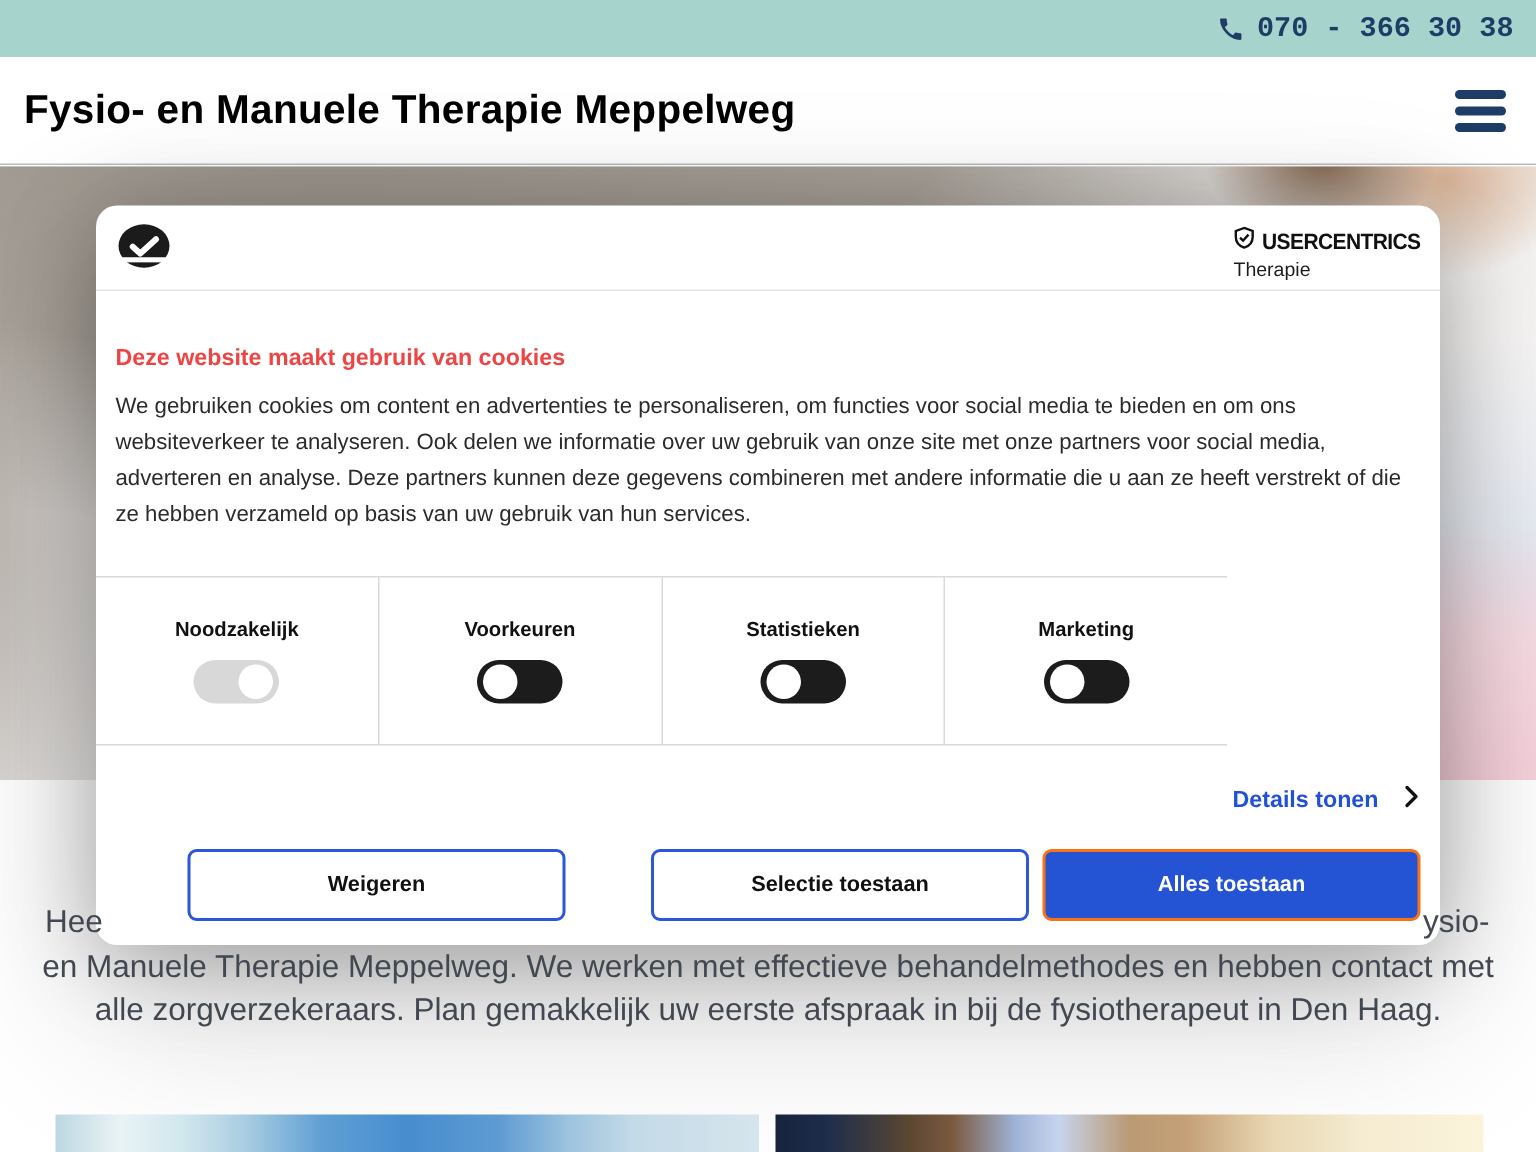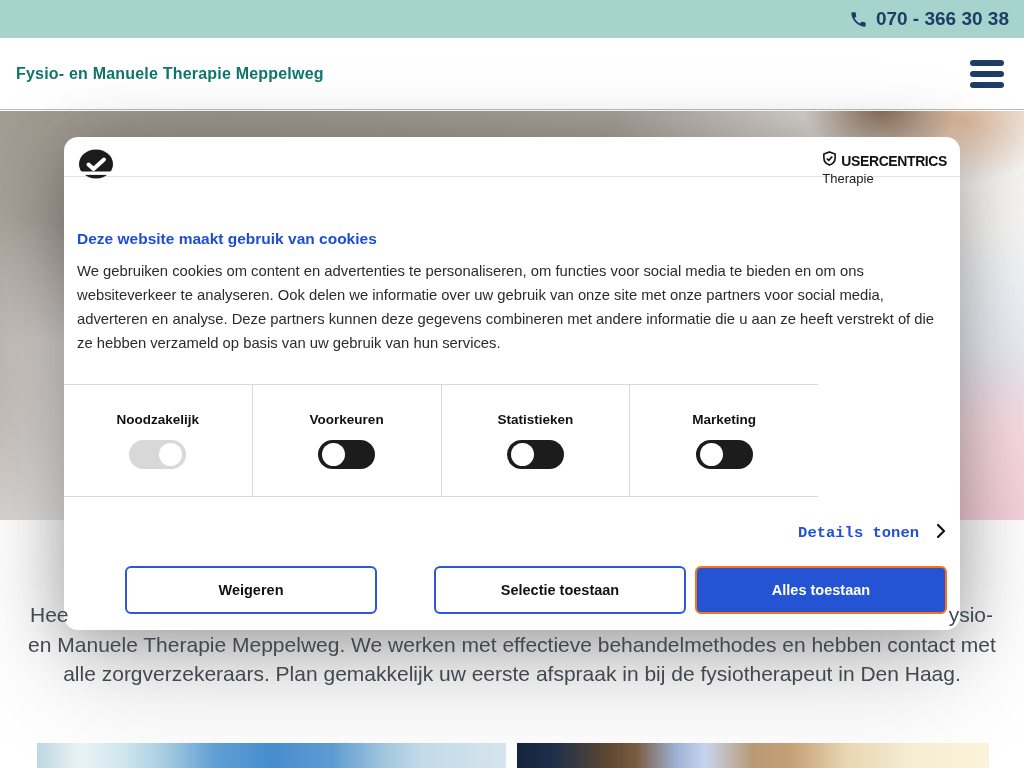--- a/index.html
+++ b/index.html
@@ -1,71 +1,71 @@
 <!DOCTYPE html>
 <html><head>
 <meta charset="utf-8">
 <style>
   html,body{margin:0;padding:0;background:#888;}
   #canvas{position:relative;width:1024px;height:768px;overflow:hidden;background:#ffffff;
     font-family:"Liberation Sans", sans-serif;}
 
   
   .topbar{position:absolute;left:0;top:0;width:1024px;height:38px;background:#a6d3cb;
-    display:flex;align-items:center;justify-content:flex-end;padding-right:15px;box-sizing:border-box;}
+    display:flex;align-items:center;justify-content:flex-end;padding-right:15px;box-sizing:border-box;font-family:Liberation Mono, monospace;}
   .phone{display:flex;align-items:center;gap:8px;color:#1d3d66;font-size:19px;font-weight:700;cursor:pointer;}
   .phone svg{display:block;}
 
   
   .header{position:absolute;left:0;top:38px;width:1024px;height:72px;background:#ffffff;
     border-bottom:1px solid #bcbcbc;display:flex;align-items:center;justify-content:space-between;
     padding:0 16px;box-sizing:border-box;}
-  .site-title{color:#0f766e;font-size:16px;font-weight:600;letter-spacing:.2px;cursor:pointer;}
+  .site-title{color:#000000;font-size:27px;font-weight:600;letter-spacing:.2px;cursor:pointer;}
   .burger{display:flex;flex-direction:column;gap:5px;cursor:pointer;padding:4px;}
   .burger span{display:block;width:34px;height:6px;border-radius:3px;background:#1d3d66;}
 
   
   .hero{position:absolute;left:0;top:111px;width:1024px;height:409px;
     background:
       radial-gradient(420px 240px at 94% 102%, #f6cdd8 0%, #f8dce4 45%, rgba(248,220,228,0) 75%),
       radial-gradient(320px 260px at 100% 72%, #e0e6f1 0%, rgba(224,230,241,0) 70%),
       radial-gradient(120px 95px at 86% -2%, #7d5f47 0%, rgba(125,95,71,0) 65%),
       radial-gradient(150px 110px at 94% 2%, #d8b295 0%, rgba(216,178,149,0) 60%),
       radial-gradient(1000px 380px at 22% -6%, #9b948b 0%, #a8a199 40%, rgba(168,161,153,0) 70%),
       radial-gradient(260px 500px at -5% 60%, #aba39c 0%, rgba(171,163,156,0) 72%),
       linear-gradient(180deg,#f2f0ee 0%,#fbfafa 45%,#ffffff 100%);}
 
   
   .dialog{position:absolute;left:64px;top:137px;width:896px;height:493px;background:#fff;
     border-radius:14px;box-shadow:0 10px 60px rgba(0,0,0,.28), 0 40px 120px rgba(0,0,0,.18);
     box-sizing:border-box;color:#1a1a1a;}
-  .dlg-head{position:absolute;left:0;top:0;width:100%;height:40px;border-bottom:1px solid #e5e5e5;box-sizing:border-box;}
+  .dlg-head{position:absolute;left:0;top:0;width:100%;height:57px;border-bottom:1px solid #e5e5e5;box-sizing:border-box;}
   .cb-logo{position:absolute;left:13px;top:11px;}
   .uc-logo{position:absolute;right:13px;top:14px;text-align:left;}
   .uc-row{display:flex;align-items:center;gap:4px;}
   .uc-name{font-size:14px;font-weight:800;letter-spacing:-0.4px;color:#111;transform:scaleY(1.05);}
   .uc-sub{font-size:13px;color:#1c1c1c;margin-top:1px;}
 
-  .dlg-title{position:absolute;left:13px;top:93px;font-size:15.5px;font-weight:700;color:#1d4ed8;}
+  .dlg-title{position:absolute;left:13px;top:93px;font-size:15.5px;font-weight:700;color:#ef4444;}
   .dlg-desc{position:absolute;left:13px;top:122px;width:868px;font-size:14.8px;line-height:24px;color:#2b2b2b;}
 
   .cats{position:absolute;left:0;top:247px;width:754px;height:113px;
     border-top:1px solid #d9d9d9;border-bottom:1px solid #d9d9d9;display:flex;box-sizing:border-box;}
   .cat{flex:1;display:flex;flex-direction:column;align-items:center;border-right:1px solid #d9d9d9;}
   .cat:last-child{border-right:none;}
   .cat-label{margin-top:27px;font-size:13.5px;font-weight:700;color:#111;}
   .toggle{margin-top:13px;width:57px;height:29px;border-radius:15px;position:relative;cursor:pointer;}
   .toggle .knob{position:absolute;top:3px;width:23px;height:23px;border-radius:50%;background:#fff;}
   .toggle.off{background:#1c1c1c;}
   .toggle.off .knob{left:4px;}
   .toggle.on-gray{background:#d8d8d8;cursor:default;}
   .toggle.on-gray .knob{right:4px;}
 
   .details{position:absolute;right:13px;top:386px;display:flex;align-items:center;gap:16px;cursor:pointer;}
-  .details-label{color:#2151d6;font-size:15.5px;font-weight:700;font-family:Liberation Mono, monospace;}
+  .details-label{color:#2151d6;font-size:15.5px;font-weight:700;}
 
   .btn-row{position:absolute;left:13px;top:429px;width:870px;display:flex;gap:9px;}
   .btn{flex:1;height:48px;border-radius:6px;display:flex;align-items:center;justify-content:center;
     font-size:14.5px;font-weight:700;box-sizing:border-box;cursor:pointer;}
   .btn.outline{background:#fff;border:2px solid #2b57d8;color:#111;margin-left:48px;}
   .btn.solid{background:#2453d4;border:2px solid #f97316;color:#fff;}
 
   
   .intro{position:absolute;left:0;top:600px;width:1024px;color:#414852;font-size:21px;
     font-weight:500;line-height:29.5px;text-align:center;}

